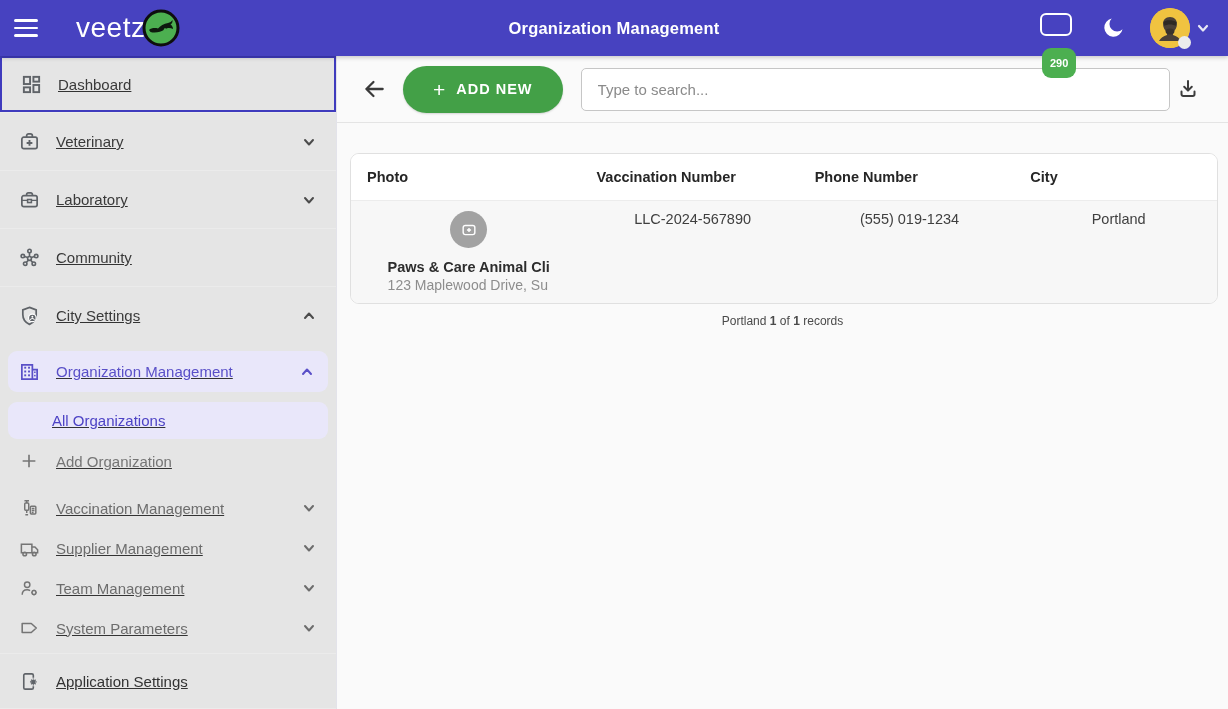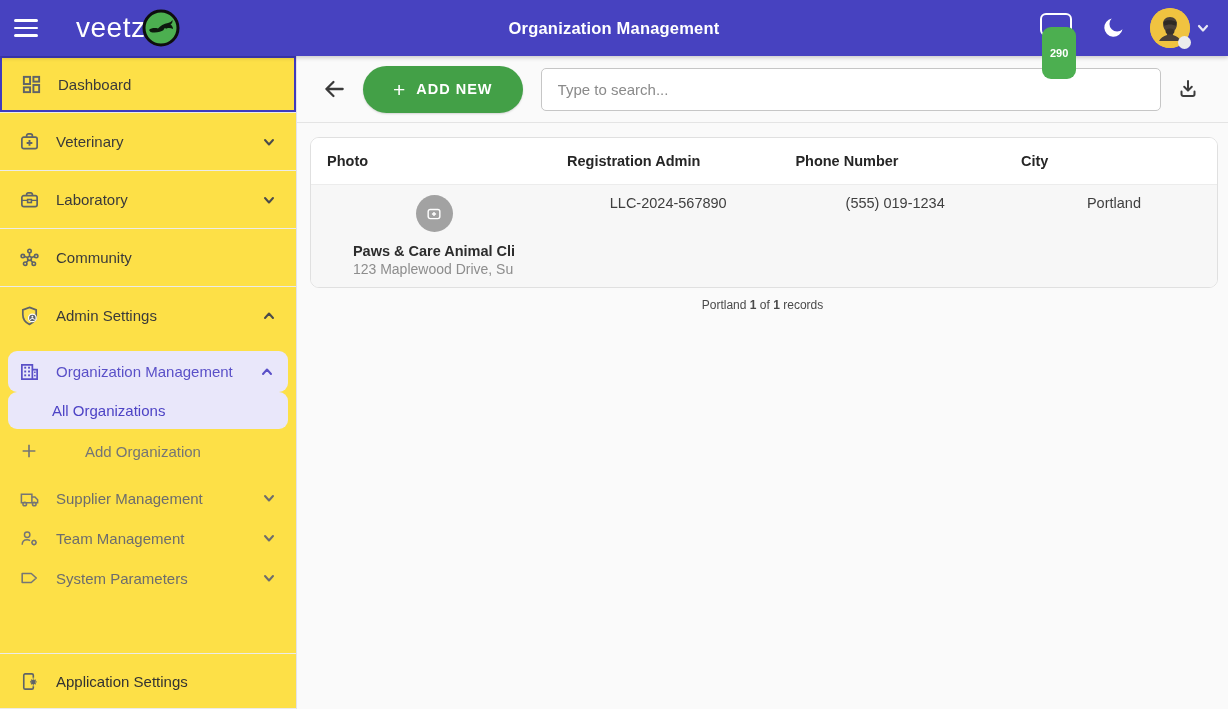--- a/index.html
+++ b/index.html
@@ -18,54 +18,54 @@
   .brand-text { font-size:28px; font-weight:500; letter-spacing:.5px; color:#fff; }
   .brand-logo { width:40px; height:40px; margin-left:-4px; }
   .topbar-title {
     position:absolute; left:50%; top:50%; transform:translate(-50%,-50%);
     font-size:16.5px; font-weight:700; letter-spacing:.2px;
   }
   .topbar-right { margin-left:auto; display:flex; align-items:center; gap:24px; }
   .device-wrap { position:relative; width:36px; height:30px; cursor:pointer; }
   .device-rect { width:32px; height:23px; border:2.4px solid #fff; border-radius:6px; }
   .device-badge {
-    position:absolute; left:2px; top:14px; background:#4caf50; color:#fff;
-    font-size:11px; font-weight:700; padding:20px 8px; border-radius:9px; line-height:12px;
+    position:absolute; left:2px; top:35px; background:#4caf50; color:#fff;
+    font-size:11px; font-weight:700; padding:9px 8px; border-radius:9px; line-height:12px;
   }
   .moon { width:26px; height:26px; cursor:pointer; }
   .avatar-wrap { display:flex; align-items:center; gap:6px; cursor:pointer; }
   .avatar { position:relative; width:40px; height:40px; border-radius:50%; background:#f0c340; overflow:visible; }
   .avatar svg { position:absolute; left:0; top:0; width:40px; height:40px; border-radius:50%; }
   .avatar .status-dot { position:absolute; right:-1px; bottom:-1px; width:13px; height:13px; border-radius:50%; background:#ececec; }
   .chev-white { width:14px; height:14px; }
 
   
   .layout { display:flex; height:653px; }
 
   
-  .sidebar { width:297px; background:#fde047; border-right:1px solid #e3e3ea; display:flex; flex-direction:column; overflow:hidden; }
+  .sidebar { width:337px; background:#e5e5e5; border-right:1px solid #e3e3ea; display:flex; flex-direction:column; overflow:hidden;text-decoration:underline; }
   .side-item {
     display:flex; align-items:center; height:57px; padding:0 20px 0 18px;
     cursor:pointer; color:#3a3a3a; font-size:15px; flex:0 0 auto;
   }
   .side-item .ic { width:22px; height:22px; margin-right:16px; flex:0 0 auto; color:#5f6368; display:flex; align-items:center; justify-content:center; }
   .side-item .lbl { flex:1 1 auto; white-space:nowrap; }
   .side-item .chev { width:14px; height:14px; color:#4b4b4b; flex:0 0 auto; }
   .side-item.focused { border:2px solid #3f3bbd; height:56px; }
   .side-divider { height:0; border-top:1px solid #ebebeb; flex:0 0 auto; }
   .side-item.sel-parent {
     background:#e9e7fa; border-radius:9px; margin:7px 8px 0 8px; height:41px; padding:0 14px 0 10px;
     color:#5a50c8; font-weight:500;
   }
   .side-item.sel-parent .ic, .side-item.sel-parent .chev { color:#5a50c8; }
   .side-item.sel-sub {
-    background:#e9e7fa; border-radius:9px; margin:0 8px 0 8px; height:37px; padding:0 14px 0 44px;
+    background:#e9e7fa; border-radius:9px; margin:10px 8px 0 8px; height:37px; padding:0 14px 0 44px;
     color:#4d43c5; font-weight:500;justify-content:center;
   }
-  .side-item.add-org { height:44px; color:#757575;gap:29px; }
+  .side-item.add-org { height:44px; color:#757575; }
   .side-item.add-org .ic { color:#757575; }
   .side-item.muted { height:40px; color:#6d6d6d; }
   .side-item.muted .ic { color:#757575; }
   .side-item.muted .chev { color:#6d6d6d; }
   .spacer-sm { height:5px; flex:0 0 auto; }
   .sidebar .bottom-group { margin-top:auto; }
   .side-item.app-settings { height:54px; font-weight:500; color:#323232; }
 
   
   .main { flex:1; background:#fafafa; display:flex; flex-direction:column; min-width:0; }
@@ -82,21 +82,21 @@
   .addnew-btn .plus { font-size:21px; font-weight:500; line-height:1; }
   .search-input {
     margin-left:18px; flex:1 1 auto; max-width:620px; height:43px; border:1px solid #c6c6c6; border-radius:5px;
     background:#fff; padding:0 16px; font-family:inherit; font-size:15px; color:#333; outline:none;
   }
   .search-input::placeholder { color:#8a8a8a; }
   .dl-btn { margin-left:auto; width:36px; height:36px; display:flex; align-items:center; justify-content:center; cursor:pointer; color:#3d3d3d; }
 
   
   .card {
-    margin:14px 10px 0 13px; background:#fff; border:1px solid #e0e0e0; border-radius:9px; overflow:hidden;
+    margin:30px 10px 0 13px; background:#fff; border:1px solid #e0e0e0; border-radius:9px; overflow:hidden;
   }
   .thead, .trow { display:grid; grid-template-columns:26.5% 25.2% 24.9% 23.4%; }
   .thead { background:#fff; }
   .th { padding:15px 10px 15px 16px; font-size:14.5px; font-weight:600; color:#262626; }
   .trow { background:#f7f7f7; border-top:1px solid #ececec; cursor:pointer; }
   .td { padding:10px 10px 10px 16px; display:flex; align-items:center; font-size:14.5px; color:#3f3f3f; min-width:0;flex-direction:column; }
   .photo-cell { gap:11px; }
   .row-avatar { width:37px; height:37px; border-radius:50%; background:#a2a2a2; flex:0 0 auto; display:flex; align-items:center; justify-content:center; color:#fff; }
   .name-stack { min-width:0; overflow:hidden; }
   .org-name { font-size:14.5px; font-weight:700; color:#2d2d2d; white-space:nowrap; overflow:hidden; }
@@ -222,21 +222,21 @@
 
     <div class="side-item">
       <span class="ic">
         <svg viewBox="0 0 22 22" width="21" height="21">
             <path d="M11 2.5 L18 5.2 V10 c0 4.6-3 8.6-7 10.3 C7 18.6 4 14.6 4 10 V5.2 Z" fill="none" stroke="#5f6368" stroke-width="1.8"></path>
             <circle cx="14" cy="13.5" r="4" fill="#5f6368" stroke="#fff" stroke-width="1.3"></circle>
             <circle cx="14" cy="12.3" r="1" fill="#fff"></circle>
             <path d="M11.8 15.6 c.4-1 1.2-1.5 2.2-1.5 s1.8.5 2.2 1.5" fill="none" stroke="#fff" stroke-width="1.1"></path>
           </svg>
       </span>
-      <span class="lbl">Admin Settings</span>
+      <span class="lbl">City Settings</span>
       <svg class="chev" viewBox="0 0 14 14">
           <polyline points="3,9 7,4.5 11,9" fill="none" stroke="currentColor" stroke-width="2" stroke-linecap="round" stroke-linejoin="round"></polyline>
         </svg>
     </div>
 
     <div class="side-item sel-parent">
       <span class="ic">
         <svg viewBox="0 0 22 22" width="21" height="21">
             <path d="M3 19 V4 h11 v15 z M14 19 V9 h5 v10 z" fill="none" stroke="#5a50c8" stroke-width="1.8"></path>
             <g fill="#5a50c8">
@@ -265,20 +265,35 @@
       <span class="ic">
         <svg viewBox="0 0 22 22" width="20" height="20" fill="none" stroke="#757575" stroke-width="1.8">
             <path d="M11 4 v14 M4 11 h14"></path>
           </svg>
       </span>
       <span class="lbl">Add Organization</span>
     </div>
 
     <div class="spacer-sm"></div>
 
+    <div class="side-item muted">
+      <span class="ic">
+        <svg viewBox="0 0 22 22" width="20" height="20" fill="none" stroke="#757575" stroke-width="1.6">
+            <path d="M6 3 h5 M8.5 3 v2.5"></path>
+            <rect x="6.3" y="5.5" width="4.4" height="8" rx="1"></rect>
+            <path d="M8.5 13.5 v3 M7 18.5 h3"></path>
+            <rect x="12.5" y="9" width="6" height="8.5" rx="1"></rect>
+            <path d="M14 11.5 h3 M14 13.8 h3 M14 16 h2"></path>
+          </svg>
+      </span>
+      <span class="lbl">Vaccination Management</span>
+      <svg class="chev" viewBox="0 0 14 14">
+          <polyline points="3,5 7,9.5 11,5" fill="none" stroke="currentColor" stroke-width="2" stroke-linecap="round" stroke-linejoin="round"></polyline>
+        </svg>
+    </div>
 
     <div class="side-item muted">
       <span class="ic">
         <svg viewBox="0 0 22 22" width="21" height="21" fill="none" stroke="#757575" stroke-width="1.6">
             <path d="M2.5 6.5 h11 v9 h-11 z"></path>
             <path d="M13.5 9.5 h3.2 l2.8 2.8 v3.2 h-6"></path>
             <circle cx="6" cy="16.8" r="1.9"></circle>
             <circle cx="16" cy="16.8" r="1.9"></circle>
           </svg>
       </span>
@@ -346,21 +361,21 @@
       <div class="dl-btn">
         <svg viewBox="0 0 24 24" width="24" height="24">
             <path d="M12 4 v9 M8.2 9.8 L12 13.6 15.8 9.8 M5.5 14.5 v2.8 a1.7 1.7 0 0 0 1.7 1.7 h9.6 a1.7 1.7 0 0 0 1.7-1.7 v-2.8" fill="none" stroke="currentColor" stroke-width="2" stroke-linecap="round" stroke-linejoin="round"></path>
           </svg>
       </div>
     </div>
 
     <section class="card">
       <div class="thead">
         <div class="th">Photo</div>
-        <div class="th">Registration Admin</div>
+        <div class="th">Vaccination Number</div>
         <div class="th">Phone Number</div>
         <div class="th">City</div>
       </div>
       <div class="trow">
         <div class="td photo-cell">
           <div class="row-avatar">
             <svg viewBox="0 0 24 24" width="20" height="20" fill="none" stroke="#fff" stroke-width="1.7">
                 <path d="M4.5 8 h3 l1.5-2 h6 l1.5 2 h3 v10 h-15 z" stroke-linejoin="round" opacity="0"></path>
                 <rect x="5" y="6.5" width="14" height="11" rx="2.5"></rect>
                 <path d="M12 9.5 v5 M9.5 12 h5"></path>

